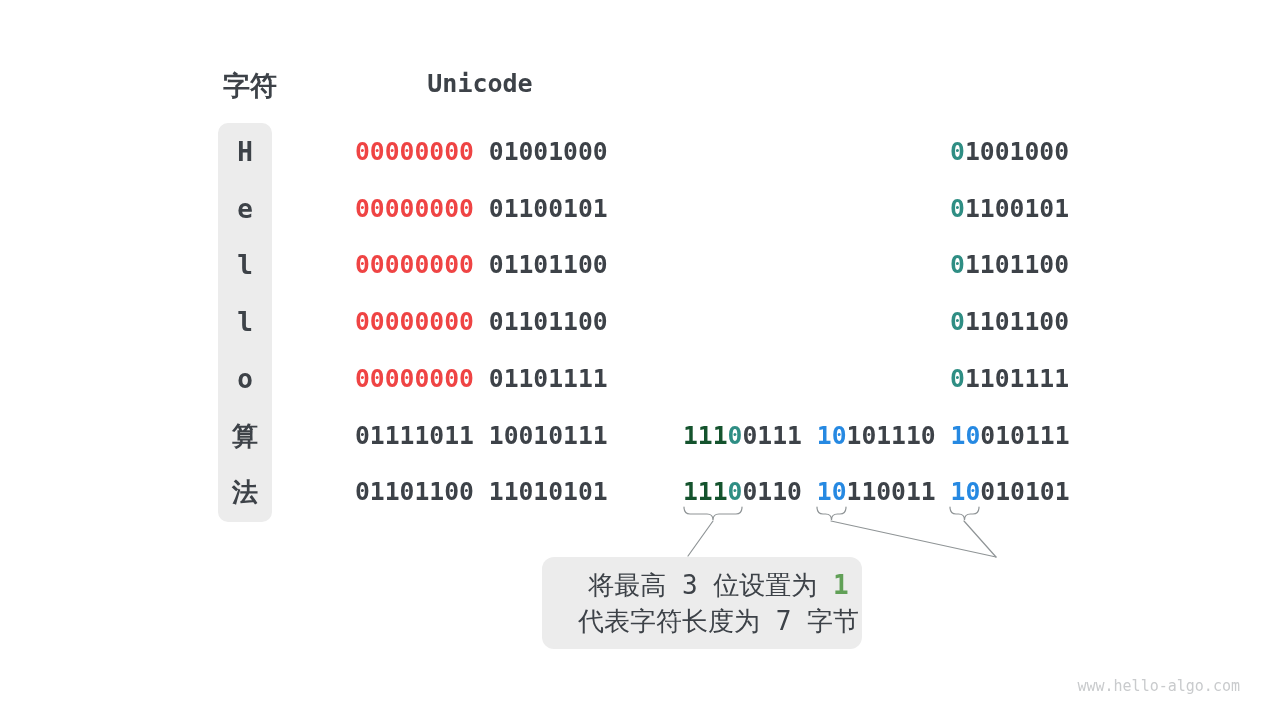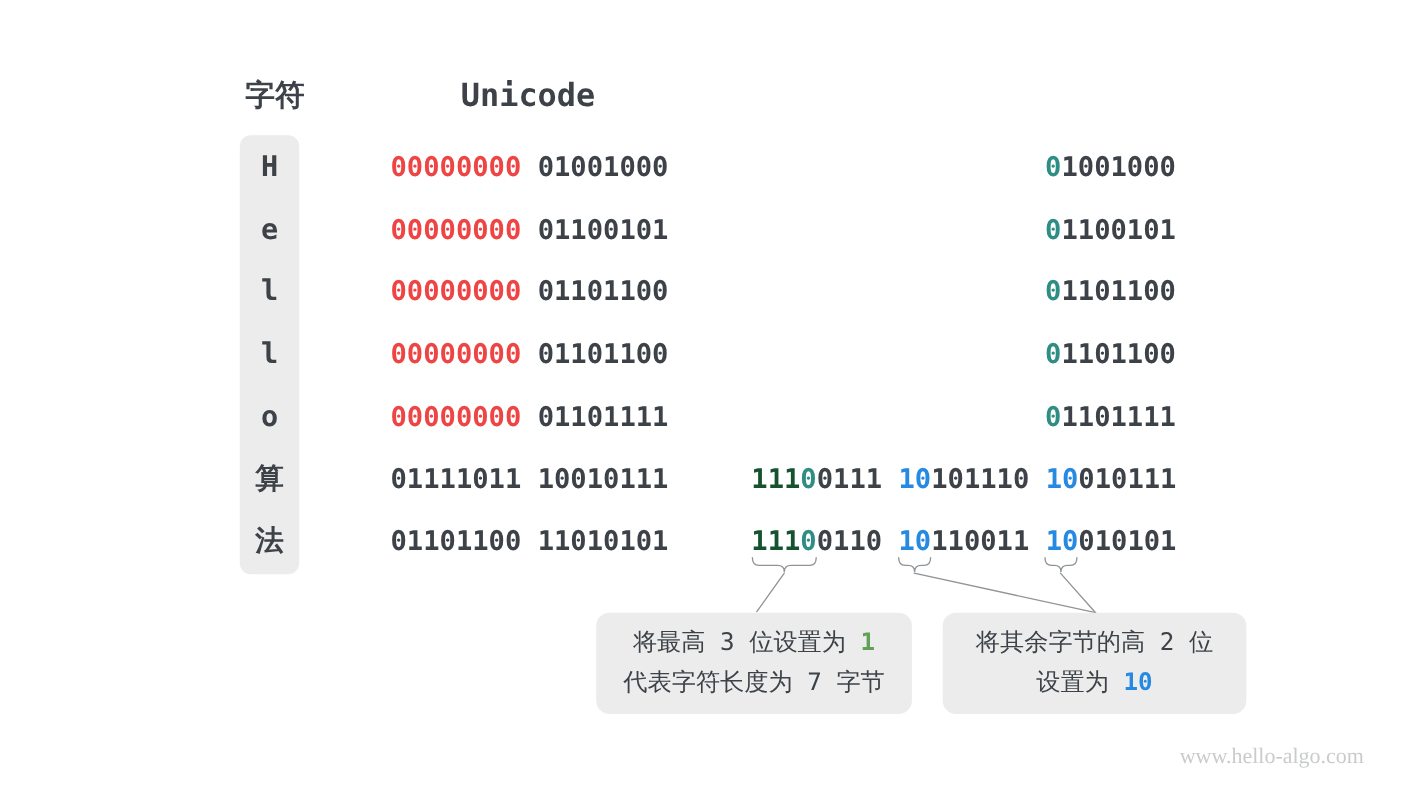--- a/index.html
+++ b/index.html
@@ -1,46 +1,46 @@
 <!DOCTYPE html>
 <html><head>
 <meta charset="utf-8">
 <style>
   html,body{margin:0;padding:0;background:#fff;}
   .canvas{position:relative;width:1280px;height:720px;background:#ffffff;overflow:hidden;
           font-family:"DejaVu Sans","Liberation Sans",sans-serif;}
   .mono{font-family:"DejaVu Sans Mono","Liberation Mono",monospace;white-space:pre;}
   .hdr{position:absolute;font-weight:bold;color:#3d4248;text-align:center;}
   .hdr-char{left:205px;top:68px;width:90px;font-size:27px;}
-  .hdr-unicode{left:380px;top:69px;width:200px;font-size:29px;}
+  .hdr-unicode{left:380px;top:69px;width:200px;font-size:25px;}
   .hdr-utf8{left:777px;top:69px;width:200px;font-size:25px;}
   .char-col-bg{position:absolute;left:218px;top:123px;width:54px;height:399px;
                background:#ececec;border-radius:10px;}
   .row-char{position:absolute;left:218px;width:54px;height:56px;line-height:56px;
             text-align:center;font-weight:bold;font-size:26px;color:#3d4248;}
   .row-uni{position:absolute;left:355px;height:56px;line-height:56px;
            font-size:24.7px;font-weight:bold;}
   .row-utf{position:absolute;left:683px;width:386px;height:56px;line-height:56px;
            font-size:24.7px;font-weight:bold;text-align:right;}
   .seg-dark{color:#3d4248;}
   .seg-gray{color:#ef4444;}
   .seg-teal{color:#2f8e84;}
   .seg-green{color:#14532d;}
   .seg-blue{color:#2689e2;}
   .overlay{position:absolute;left:0;top:0;pointer-events:none;}
   .callout{position:absolute;top:557px;height:92px;background:#ececec;border-radius:12px;
-           color:#3d4248;font-size:22px;text-align:center;
+           color:#3d4248;font-size:26px;text-align:center;
            display:flex;flex-direction:column;justify-content:center;
-           font-family:"DejaVu Sans Mono","DejaVu Sans","Liberation Sans",sans-serif;}
+           font-family:"DejaVu Sans Mono","DejaVu Sans","Liberation Sans",sans-serif;padding-left:33px;}
   .callout-left{left:542px;width:287px;}
   .callout-right{left:857px;width:276px;}
   .callout .line{line-height:36px;white-space:pre;}
   .hl-green{color:#61a057;font-weight:bold;}
   .hl-blue{color:#2689e2;font-weight:bold;}
-  .watermark{position:absolute;right:40px;top:677px;font-size:20px;color:#c9cbcd;font-family:Liberation Serif, serif;}
+  .watermark{position:absolute;right:40px;top:677px;font-size:15px;color:#c9cbcd;}
 </style>
 </head>
 <body>
 
 <div class="canvas">
 
   <div class="hdr hdr-char">字符</div>
   <div class="hdr hdr-unicode mono">Unicode</div>
 
   <div class="char-col-bg"></div>
@@ -76,19 +76,15 @@
       <path d="M713,521 L688,556" fill="none" stroke="#8f9496" stroke-width="1.2" stroke-linecap="round"></path>
       <path d="M831,521 L996,557" fill="none" stroke="#8f9496" stroke-width="1.2" stroke-linecap="round"></path>
       <path d="M964,521 L996,557" fill="none" stroke="#8f9496" stroke-width="1.2" stroke-linecap="round"></path>
     </svg>
 
   <div class="callout callout-left">
     <div class="line"><span>将最高 3 位设置为 </span><span class="hl-green">1</span></div>
     <div class="line">代表字符长度为 7 字节</div>
   </div>
 
-  <div class="callout callout-right">
-    <div class="line">将其余字节的高 2 位</div>
-    <div class="line"><span>设置为 </span><span class="hl-blue">10</span></div>
-  </div>
 
   <div class="watermark mono">www.hello-algo.com</div>
 </div>
 
 </body></html>

